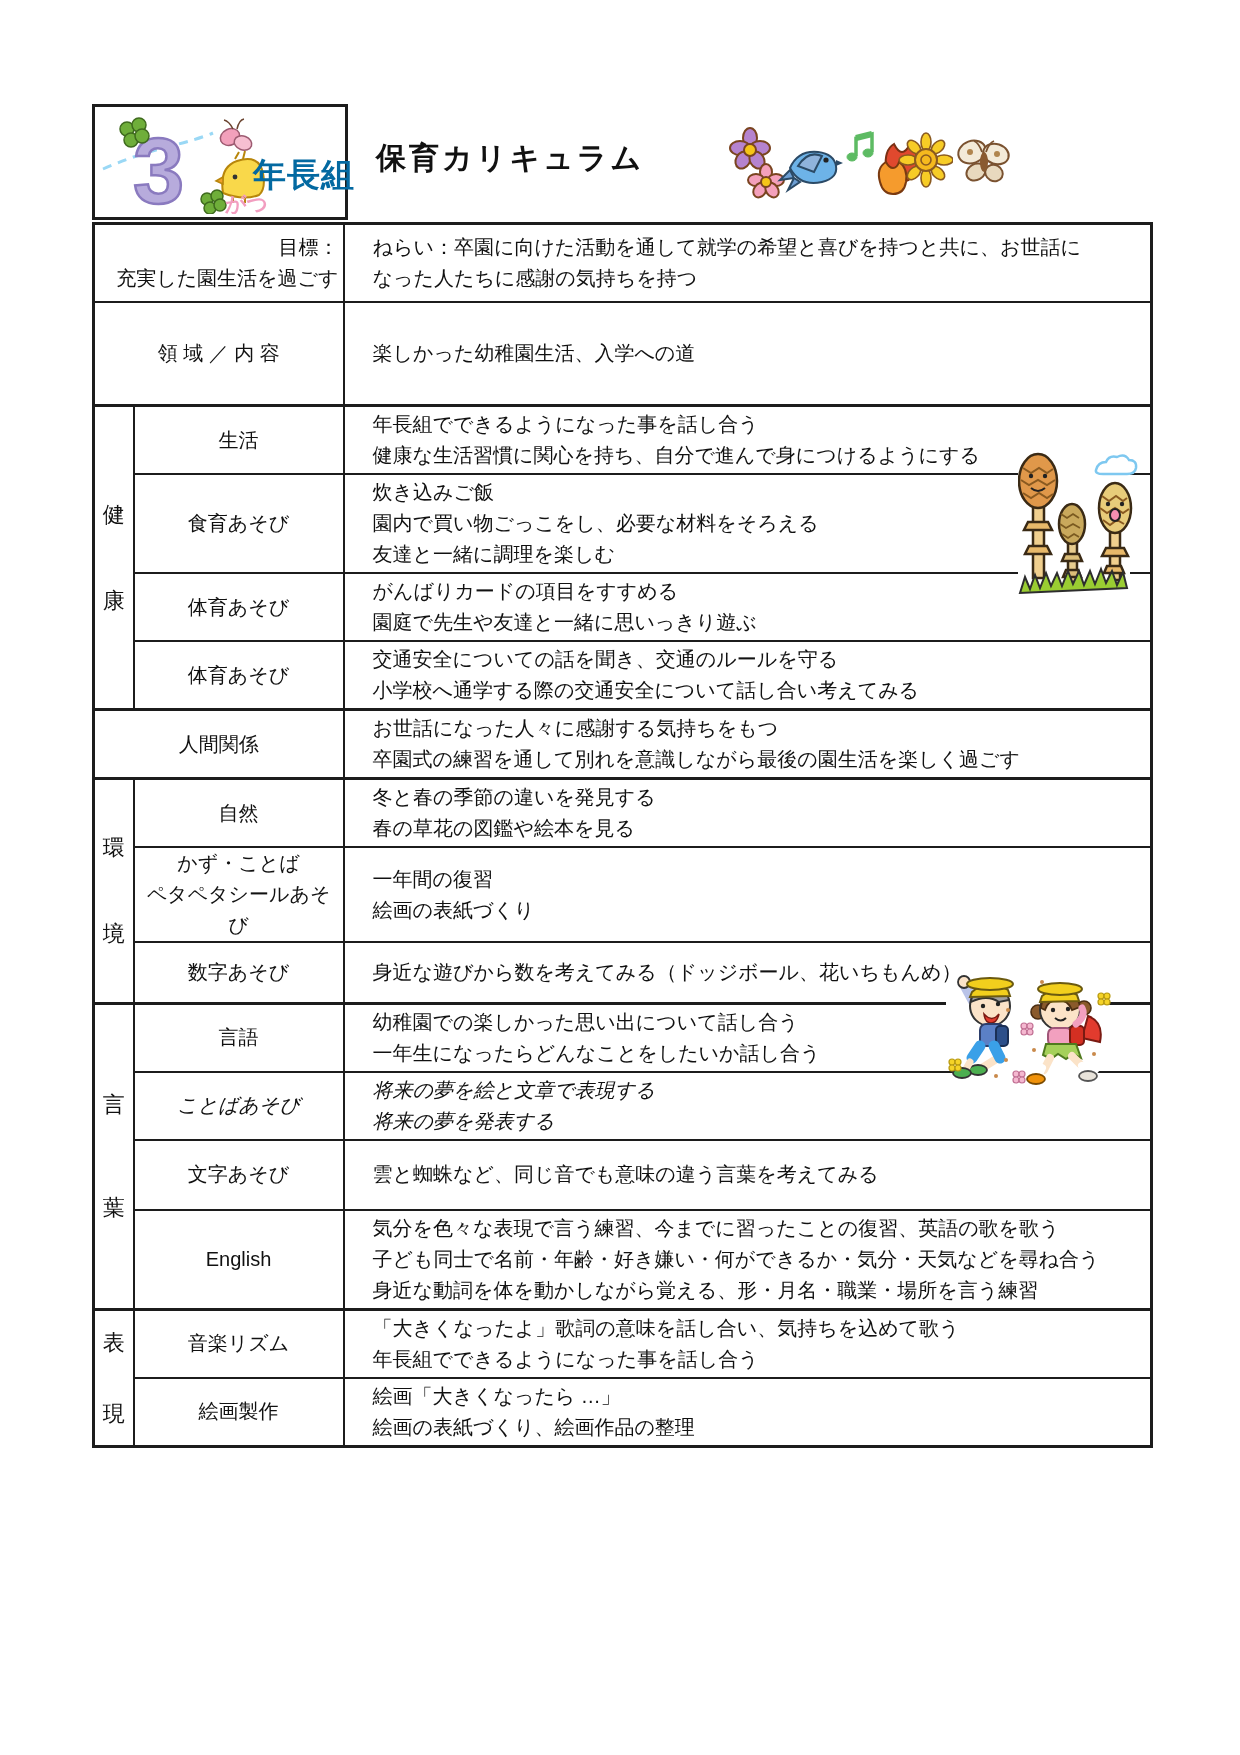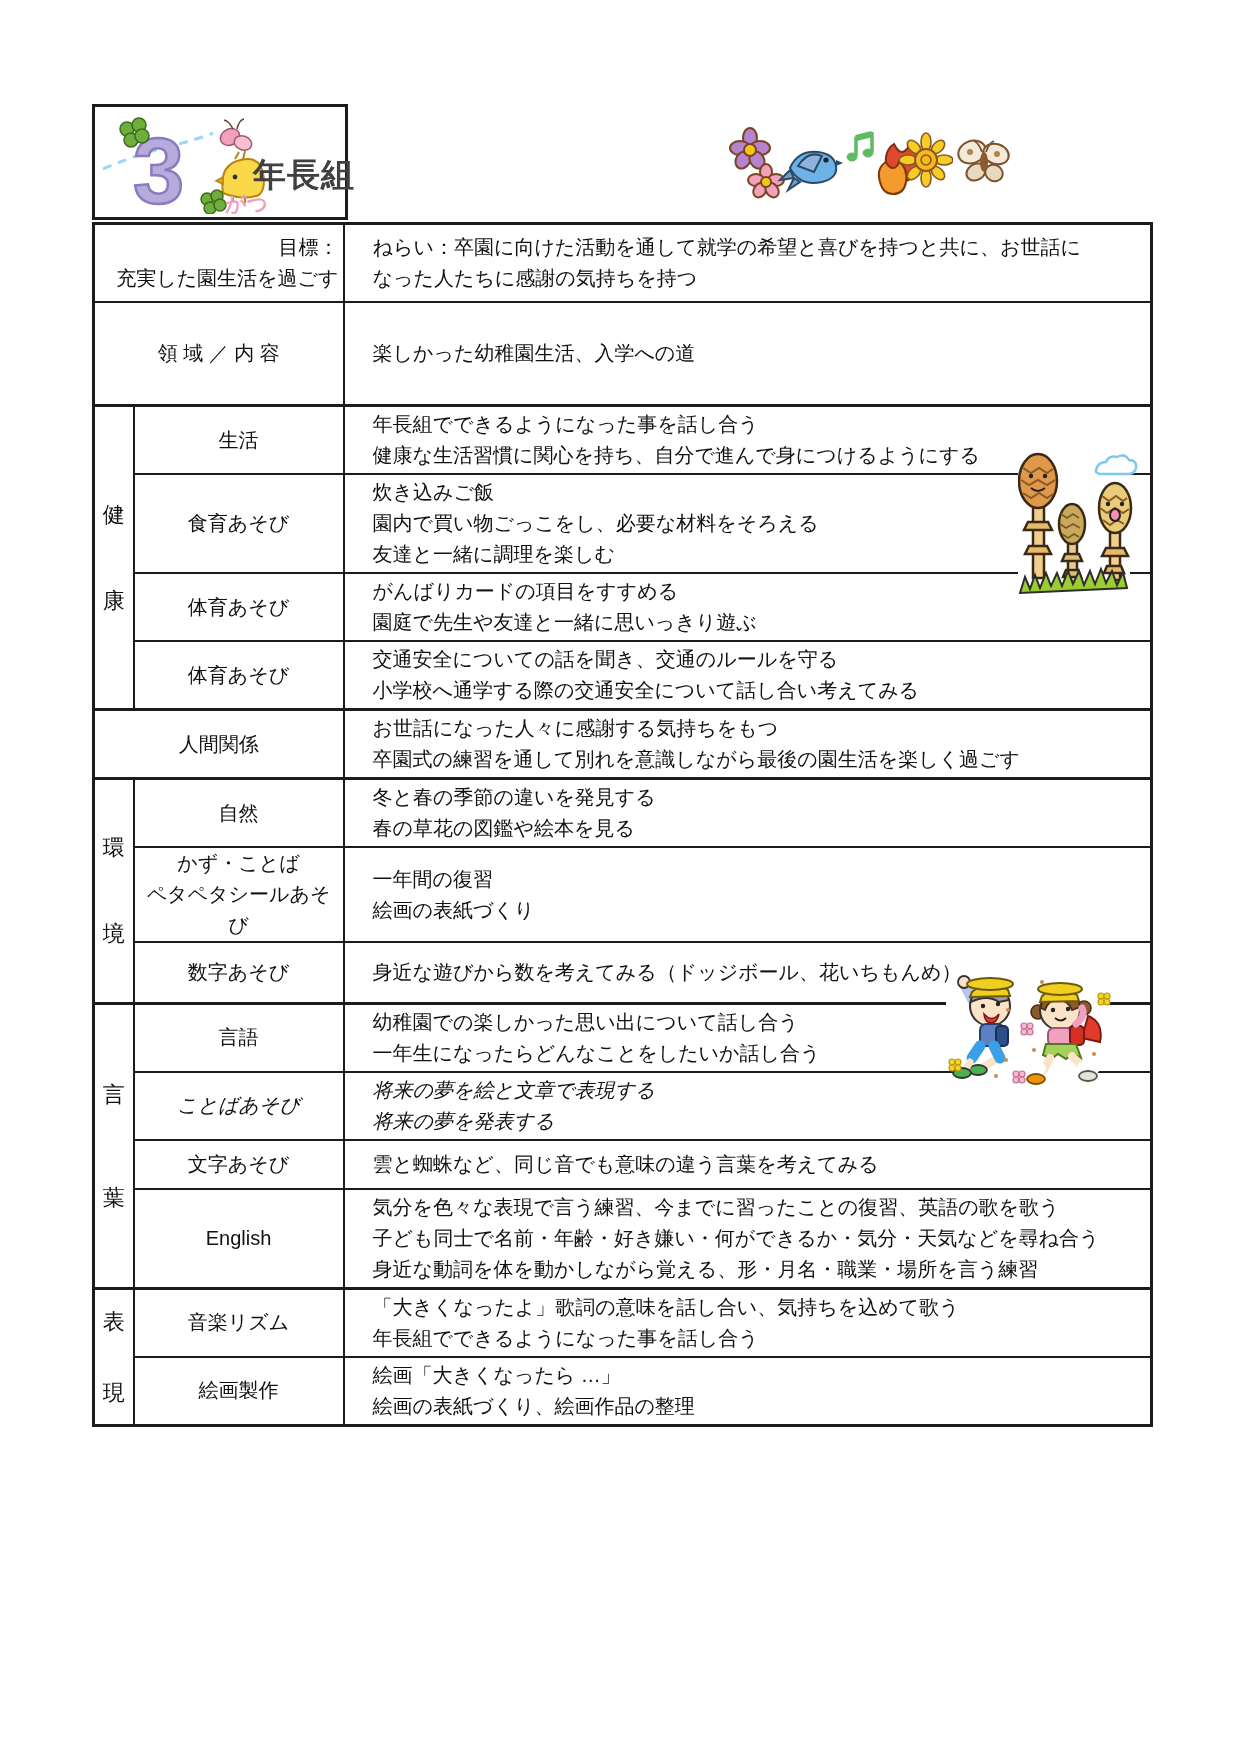--- a/index.html
+++ b/index.html
@@ -8,21 +8,21 @@
     font-family:"Liberation Sans",sans-serif;color:#111;
   }
   
   .logo-box{
     position:absolute;left:92px;top:104px;width:250px;height:110px;
     border:3px solid #1c1c1c;background:#fff;
   }
   .logo-box svg{position:absolute;left:0;top:0;}
   .class-name{
     position:absolute;left:158px;top:46px;
-    font-size:33px;font-weight:bold;color:#404040;letter-spacing:1px;white-space:nowrap;
+    font-size:33px;font-weight:bold;color:#0369a1;letter-spacing:1px;white-space:nowrap;
   }
   .page-title{
     position:absolute;left:376px;top:138px;
     font-size:30px;font-weight:bold;letter-spacing:3px;color:#111;white-space:nowrap;
   }
   .decorations{position:absolute;left:728px;top:120px;}
   
   table.cur{
     position:absolute;left:92px;top:222px;width:1058px;
     border-collapse:collapse;table-layout:fixed;
@@ -86,20 +86,21 @@
           <circle cx="122" cy="89" r="6"></circle>
           <circle cx="115" cy="101" r="6"></circle>
           <circle cx="125" cy="98" r="6"></circle>
       </g>
 
       <text x="130" y="104" font-size="21" fill="#f29ec0" font-weight="bold">がつ</text>
     </svg>
     <span class="class-name">年長組</span>
   </div>
 
+  <div class="page-title">保育カリキュラム</div>
 
   <svg class="decorations" width="225" height="82" viewBox="0 0 225 82">
 
     <g>
       <g fill="#b583cf" stroke="#7a4420" stroke-width="2">
         <ellipse cx="22" cy="18" rx="7" ry="10"></ellipse>
           <ellipse cx="12" cy="28" rx="10" ry="7"></ellipse>
           <ellipse cx="32" cy="28" rx="10" ry="7"></ellipse>
         <ellipse cx="15" cy="40" rx="7" ry="9" transform="rotate(30 15 40)"></ellipse>
           <ellipse cx="29" cy="40" rx="7" ry="9" transform="rotate(-30 29 40)"></ellipse>
@@ -293,21 +294,21 @@
     </tr>
     <tr style="height:64px;font-style:italic;">
       <td class="lab">
             <div>ことばあそび</div>
           </td>
       <td class="con">
         <div class="line">将来の夢を絵と文章で表現する</div>
         <div class="line">将来の夢を発表する</div>
       </td>
     </tr>
-    <tr style="height:49px;">
+    <tr style="height:70px;">
       <td class="lab">
             <div>文字あそび</div>
           </td>
       <td class="con">
         <div class="line">雲と蜘蛛など、同じ音でも意味の違う言葉を考えてみる</div>
       </td>
     </tr>
     <tr style="height:95px;">
       <td class="lab">
             <div>English</div>

